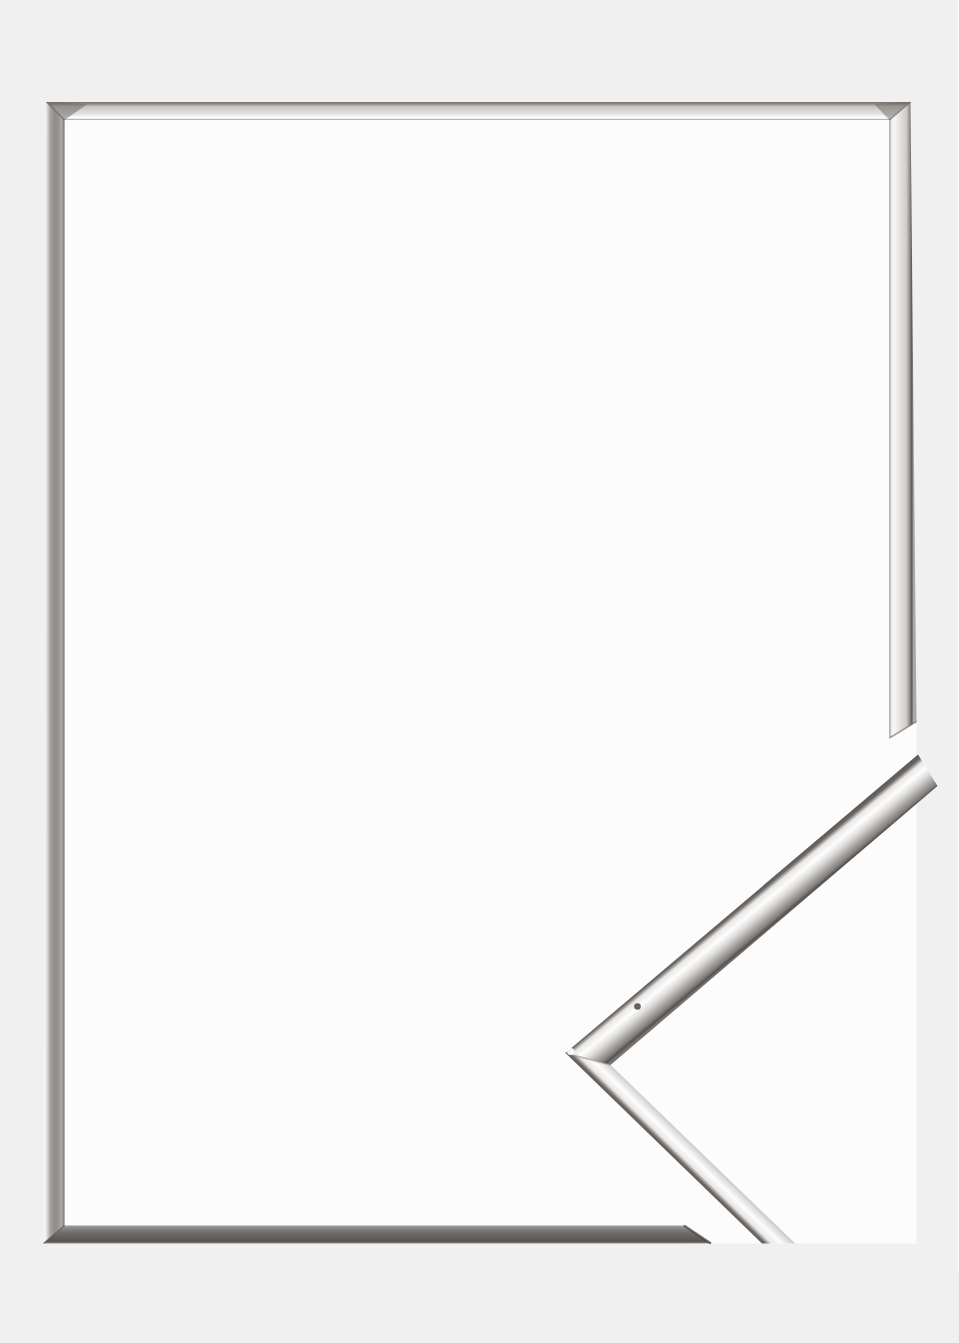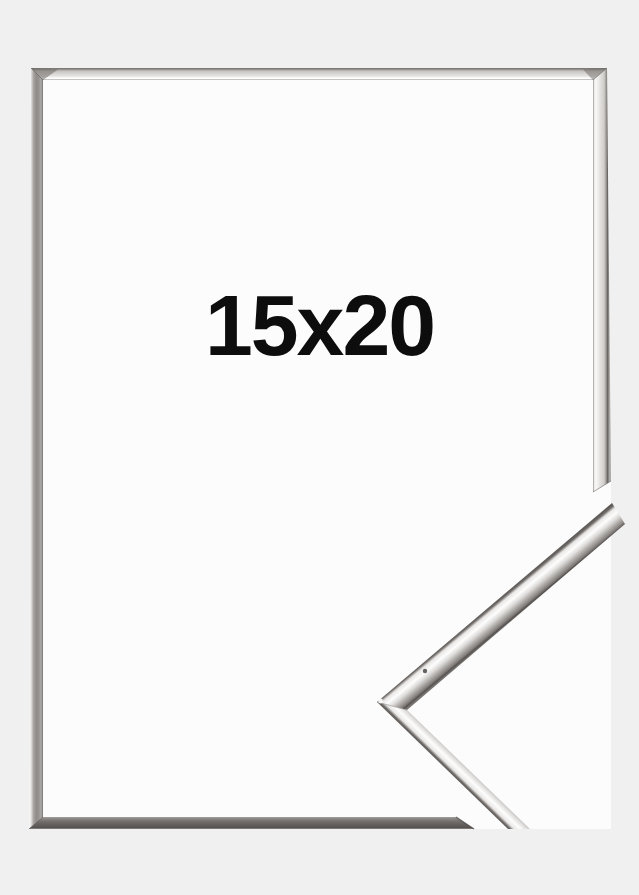--- a/index.html
+++ b/index.html
@@ -129,15 +129,14 @@
 
     <g>
       <polygon points="612,503 377,702 407,710 625,524" fill="url(#armUpperGrad)"></polygon>
       <polygon points="377,702 508,829 530,829 407,710" fill="url(#armLowerGrad)"></polygon>
       <line x1="377" y1="702" x2="407" y2="710" stroke="#8a8784" stroke-width="1" opacity="0.55"></line>
       <circle cx="380.5" cy="701" r="2.4" fill="#ffffff" opacity="0.9"></circle>
       <circle cx="425" cy="671" r="2.2" fill="#3e3b39" opacity="0.8"></circle>
     </g>
   </svg>
 
-  <div class="size-label">15x20</div>
 
 </div>
 
 </body></html>

